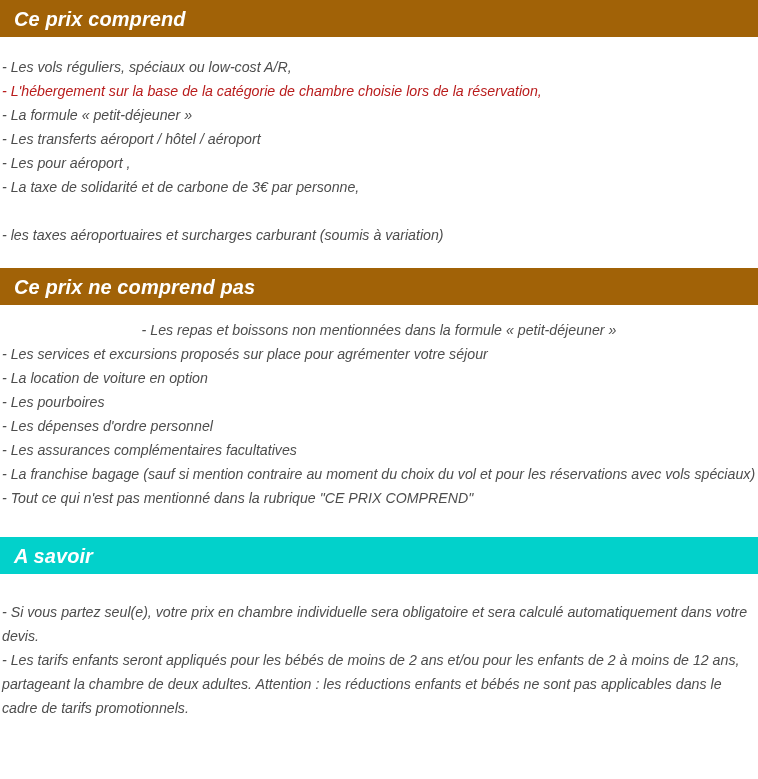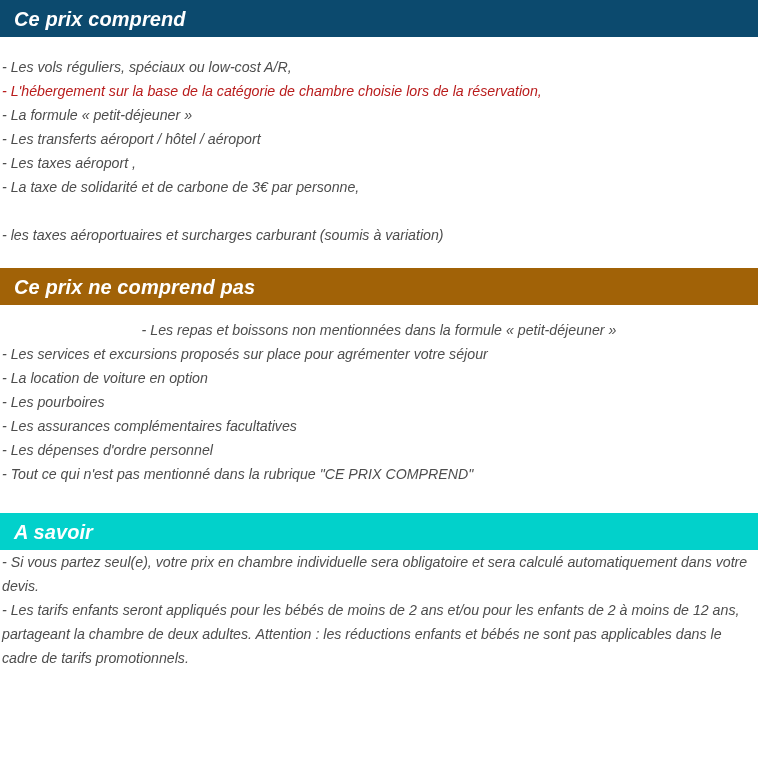--- a/index.html
+++ b/index.html
@@ -56,60 +56,61 @@
     white-space: pre;
   }
 
   
   .sect-1 .section-body { padding-top: 18px; }
   .sect-1 { margin-bottom: 0; }
 
   .sect-2 { margin-top: 0; }
   .sect-2 .section-body { padding-top: 13px; }
 
-  .sect-3 .section-body { padding-top: 0; }
+  .sect-3 .section-body { padding-top: 26px; }
   .sect-3 .line { line-height: 24px; }
 
   .gap-before-2 { height: 21px; }
   .gap-before-3 { height: 27px; }
 </style>
 </head>
 <body style="background: rgb(255, 255, 255);">
 
 <div class="page">
 
   <section class="sect-1">
-    <div class="section-header" style="background: #0c4a6e;">
+    <div class="section-header" style="background: #a16207;">
       <span class="title" style="color: rgb(255, 255, 255);">Ce prix comprend</span>
     </div>
     <div class="section-body">
       <div class="line" style="color: rgb(77, 77, 77); font-style: italic;">- Les vols réguliers, spéciaux ou low-cost A/R,</div>
       <div class="line" style="color: #b91c1c;">- L'hébergement sur la base de la catégorie de chambre choisie lors de la réservation,</div>
       <div class="line" style="color: rgb(77, 77, 77);">- La formule « petit-déjeuner »</div>
       <div class="line" style="color: rgb(77, 77, 77);">- Les transferts aéroport / hôtel / aéroport</div>
-      <div class="line" style="color: rgb(77, 77, 77);">- Les taxes aéroport ,</div>
+      <div class="line" style="color: rgb(77, 77, 77);">- Les pour aéroport ,</div>
       <div class="line" style="color: rgb(77, 77, 77);">- La taxe de solidarité et de carbone de 3€ par personne,</div>
       <div class="line blank" style="color: rgb(77, 77, 77);"> </div>
       <div class="line" style="color: rgb(77, 77, 77);">- les taxes aéroportuaires et surcharges carburant (soumis à variation)</div>
     </div>
   </section>
 
   <div class="gap-before-2"></div>
 
   <section class="sect-2">
     <div class="section-header" style="background: #a16207;">
       <span class="title" style="color: rgb(255, 255, 255);">Ce prix ne comprend pas</span>
     </div>
     <div class="section-body">
       <div class="line" style="color: rgb(77, 77, 77); text-align: center;">- Les repas et boissons non mentionnées dans la formule « petit-déjeuner »</div>
       <div class="line" style="color: rgb(77, 77, 77);">- Les services et excursions proposés sur place pour agrémenter votre séjour</div>
       <div class="line" style="color: rgb(77, 77, 77);">- La location de voiture en option</div>
       <div class="line" style="color: rgb(77, 77, 77);">- Les pourboires</div>
+      <div class="line" style="color: rgb(77, 77, 77);">- Les dépenses d'ordre personnel</div>
       <div class="line" style="color: rgb(77, 77, 77);">- Les assurances complémentaires facultatives</div>
-      <div class="line" style="color: rgb(77, 77, 77);">- Les dépenses d'ordre personnel</div>
+      <div class="line" style="color: rgb(77, 77, 77);">- La franchise bagage (sauf si mention contraire au moment du choix du vol et pour les réservations avec vols spéciaux)</div>
       <div class="line" style="color: rgb(77, 77, 77);">- Tout ce qui n'est pas mentionné dans la rubrique "CE PRIX COMPREND"</div>
     </div>
   </section>
 
   <div class="gap-before-3"></div>
 
   <section class="sect-3">
     <div class="section-header" style="background: rgb(2, 209, 203); text-align: right;">
       <span class="title" style="color: rgb(255, 255, 255);">A savoir</span>
     </div>

